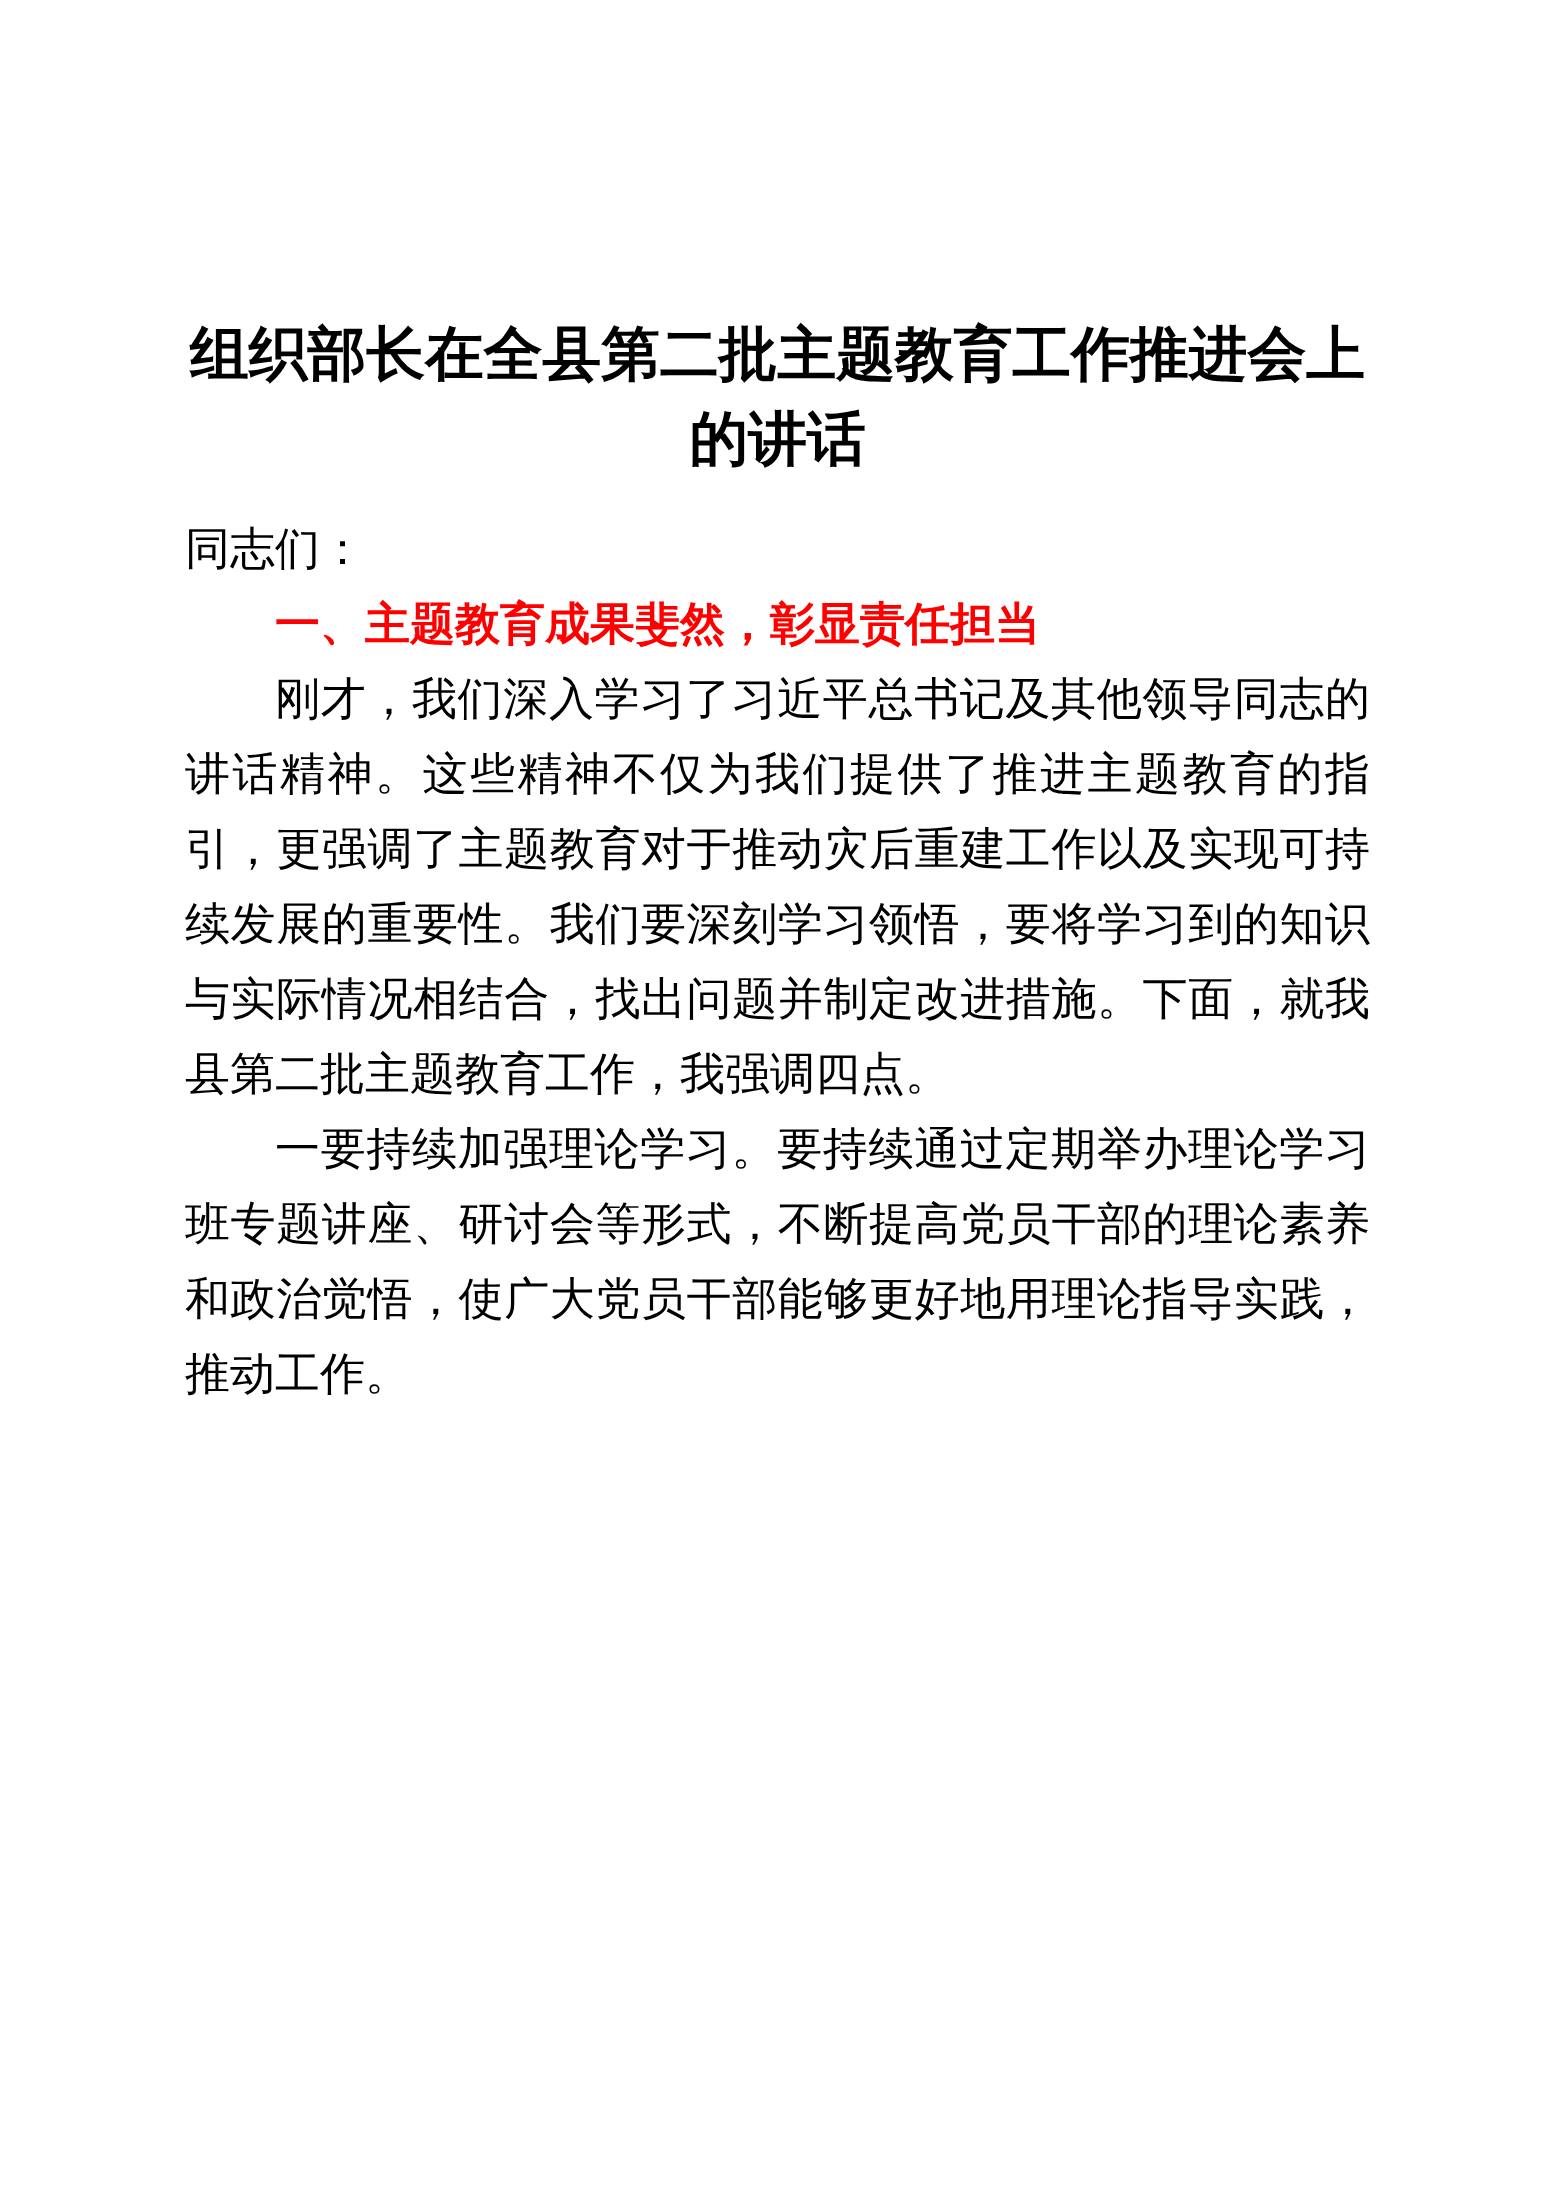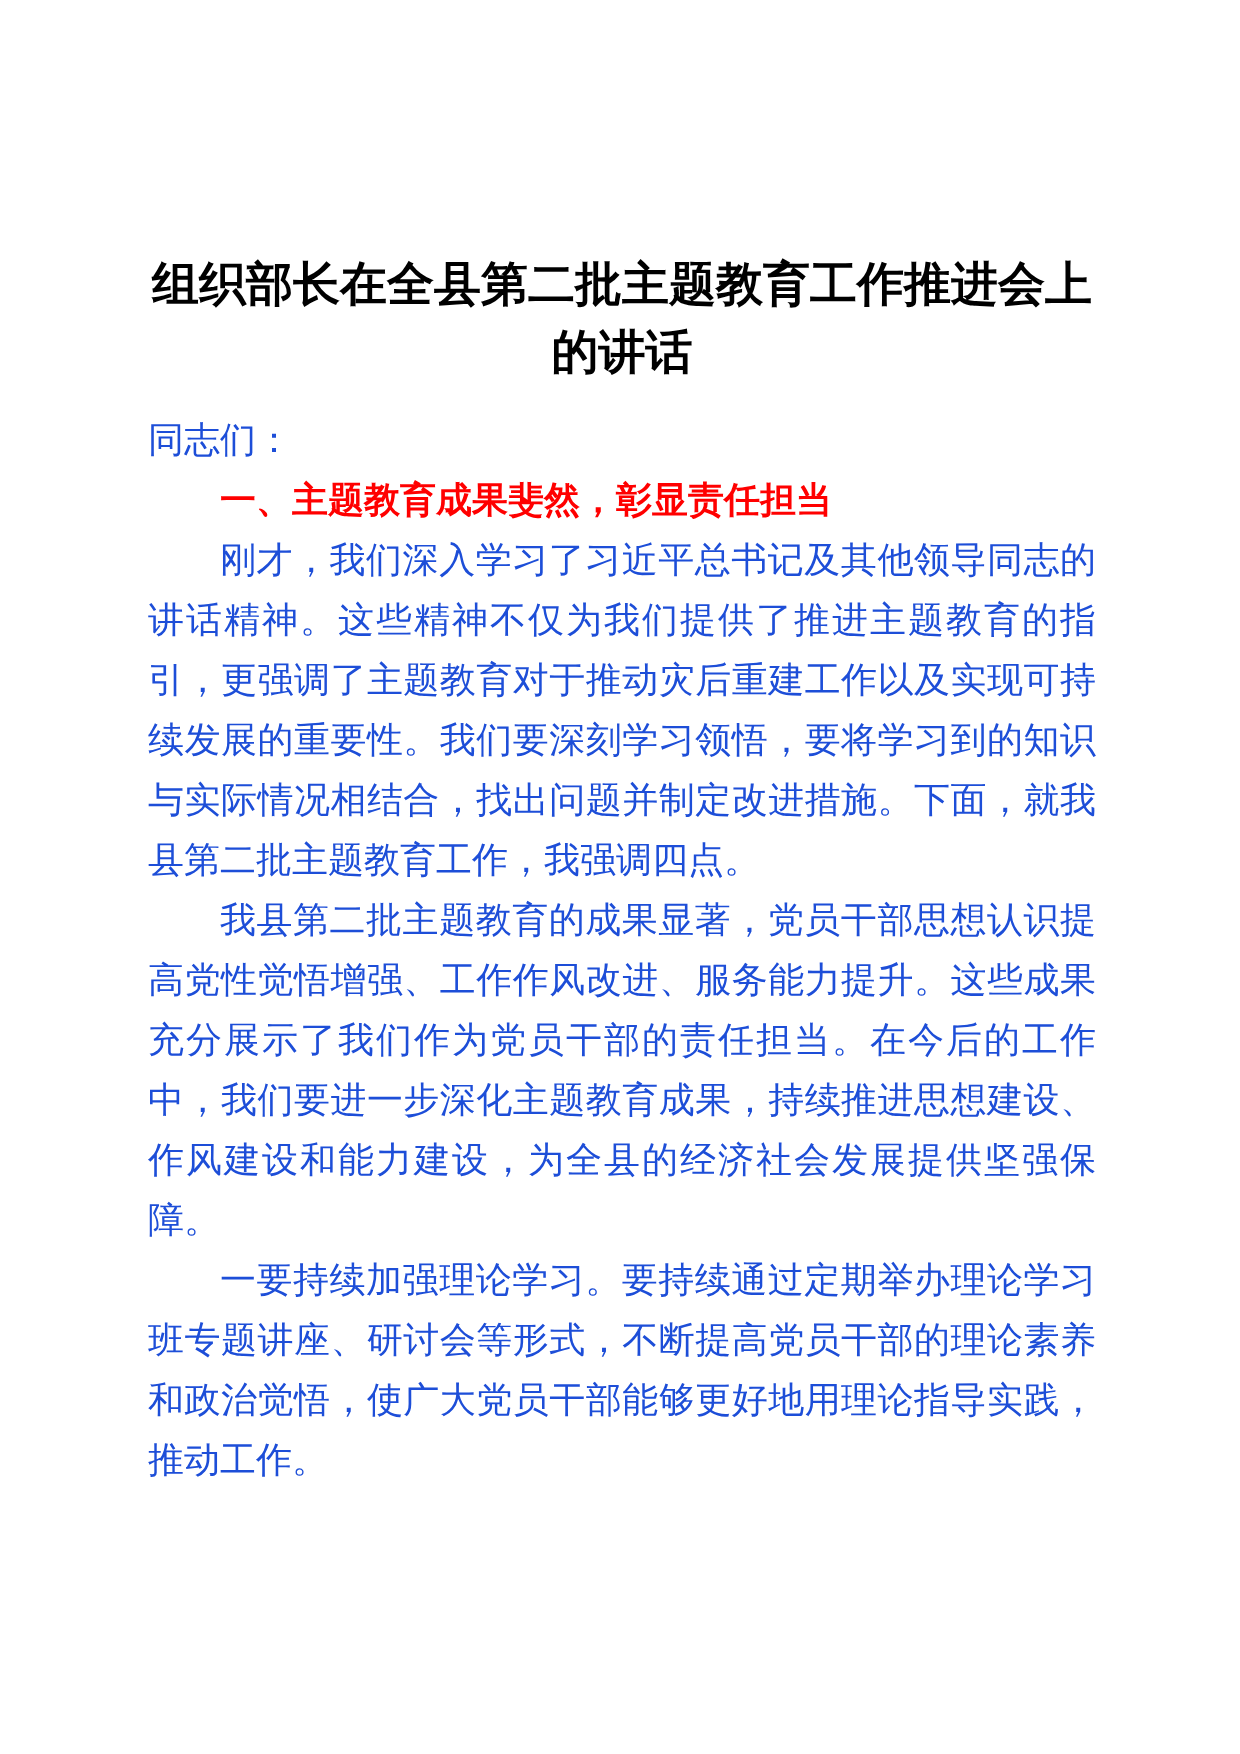--- a/index.html
+++ b/index.html
@@ -27,21 +27,21 @@
     text-align: center;
     color: #000000;
   }
   .body-par {
     margin: 0;
     font-size: 36px;
     line-height: 60px;
     text-align: justify;
     text-indent: 2em;
     font-weight: 400;
-    color: #1d4ed8;
+    color: #000000;
   }
   .body-par.no-indent {
     text-indent: 0;
   }
   .body-par.heading-red {
     color: #FF0000;
     font-weight: 700;
   }
 </style>
 </head>
@@ -49,16 +49,15 @@
 
 <div class="page">
   <h1 class="doc-title">组织部长在全县第二批主题教育工作推进会上的讲话</h1>
 
   <p class="body-par no-indent">同志们：</p>
 
   <p class="body-par heading-red">一、主题教育成果斐然，彰显责任担当</p>
 
   <p class="body-par">刚才，我们深入学习了习近平总书记及其他领导同志的讲话精神。这些精神不仅为我们提供了推进主题教育的指引，更强调了主题教育对于推动灾后重建工作以及实现可持续发展的重要性。我们要深刻学习领悟，要将学习到的知识与实际情况相结合，找出问题并制定改进措施。下面，就我县第二批主题教育工作，我强调四点。</p>
 
-  <p class="body-par">我县第二批主题教育的成果显著，党员干部思想认识提高党性觉悟增强、工作作风改进、服务能力提升。这些成果充分展示了我们作为党员干部的责任担当。在今后的工作中，我们要进一步深化主题教育成果，持续推进思想建设、作风建设和能力建设，为全县的经济社会发展提供坚强保障。</p>
 
   <p class="body-par">一要持续加强理论学习。要持续通过定期举办理论学习班专题讲座、研讨会等形式，不断提高党员干部的理论素养和政治觉悟，使广大党员干部能够更好地用理论指导实践，推动工作。</p>
 </div>
 
 </body></html>

